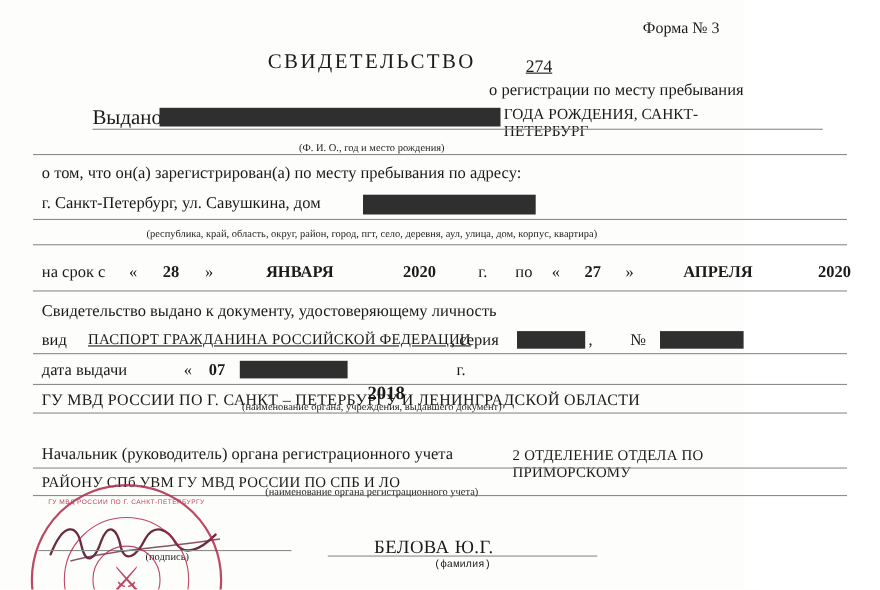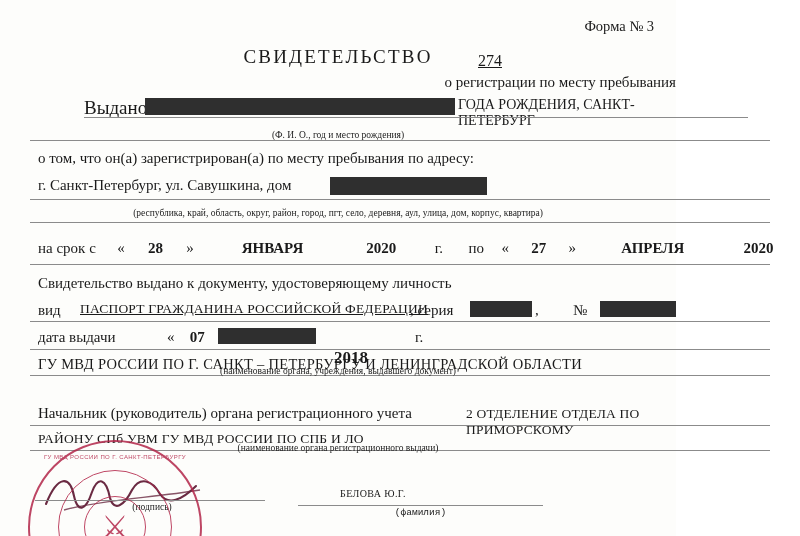--- a/index.html
+++ b/index.html
@@ -110,21 +110,21 @@
   
   #chief-lbl { left: 38px; top: 405px; font-size: 15px; }
   #chief-val1 { left: 466px; top: 406px; font-size: 13.5px; letter-spacing:.2px; }
   #rule-chief1 { left: 30px; top: 425px; width: 740px; }
   #chief-val2 { left: 38px; top: 431px; font-size: 13.5px; letter-spacing:.2px; }
   #rule-chief2 { left: 30px; top: 450px; width: 740px; }
   #cap-chief { left: 0; right: 0; top: 443px; }
 
   #cap-signature { left: 92px; top: 502px; width: 120px; }
   #rule-sign { left: 35px; top: 500px; width: 230px; }
-  #surname { left: 340px; top: 488px; font-size: 10px; letter-spacing:.4px; }
+  #surname { left: 340px; top: 488px; font-size: 17px; letter-spacing:.4px; }
   #rule-surname { left: 298px; top: 505px; width: 245px; }
   #cap-surname { left: 298px; top: 507px; width: 245px; font-family: Liberation Mono, monospace; }
 
   
   #stamp {
     left: 28px;
     top: 440px;
     width: 170px;
     height: 170px;
     border: 2.5px solid #b3274a;
@@ -244,21 +244,21 @@
 
   <div class="abs" id="organ-text">ГУ  МВД  РОССИИ  ПО  Г. САНКТ – ПЕТЕРБУРГУ  И  ЛЕНИНГРАДСКОЙ  ОБЛАСТИ</div>
   <div class="rule" id="rule-organ"></div>
   <div class="abs caption" id="cap-organ">(наименование органа, учреждения, выдавшего документ)</div>
 
   <div class="abs" id="chief-lbl">Начальник (руководитель) органа регистрационного учета</div>
   <div class="abs" id="chief-val1">2 ОТДЕЛЕНИЕ ОТДЕЛА  ПО ПРИМОРСКОМУ</div>
   <div class="rule" id="rule-chief1"></div>
   <div class="abs" id="chief-val2">РАЙОНУ СПб УВМ  ГУ  МВД  РОССИИ  ПО  СПБ  И  ЛО</div>
   <div class="rule" id="rule-chief2"></div>
-  <div class="abs caption" id="cap-chief">(наименование органа регистрационного выдачи)</div>
+  <div class="abs caption" id="cap-chief">(наименование органа регистрационного учета)</div>
 
   <svg class="abs" id="signature-mark" viewBox="0 0 190 45">
     <path d="M6 34 C 18 4, 30 6, 34 26 C 38 44, 46 40, 52 22 C 58 6, 66 8, 70 28
              C 74 42, 84 36, 92 20 C 100 6, 112 10, 120 24 C 128 36, 142 30, 156 16" fill="none" stroke="#6a2a42" stroke-width="2.1" stroke-linecap="round"></path>
     <path d="M24 40 C 60 30, 110 28, 160 20" fill="none" stroke="#6a2a42" stroke-width="1.4" opacity=".8"></path>
   </svg>
   <div class="rule" id="rule-sign"></div>
   <div class="abs caption" id="cap-signature">(подпись)</div>
 
   <div class="abs" id="surname">БЕЛОВА Ю.Г.</div>

